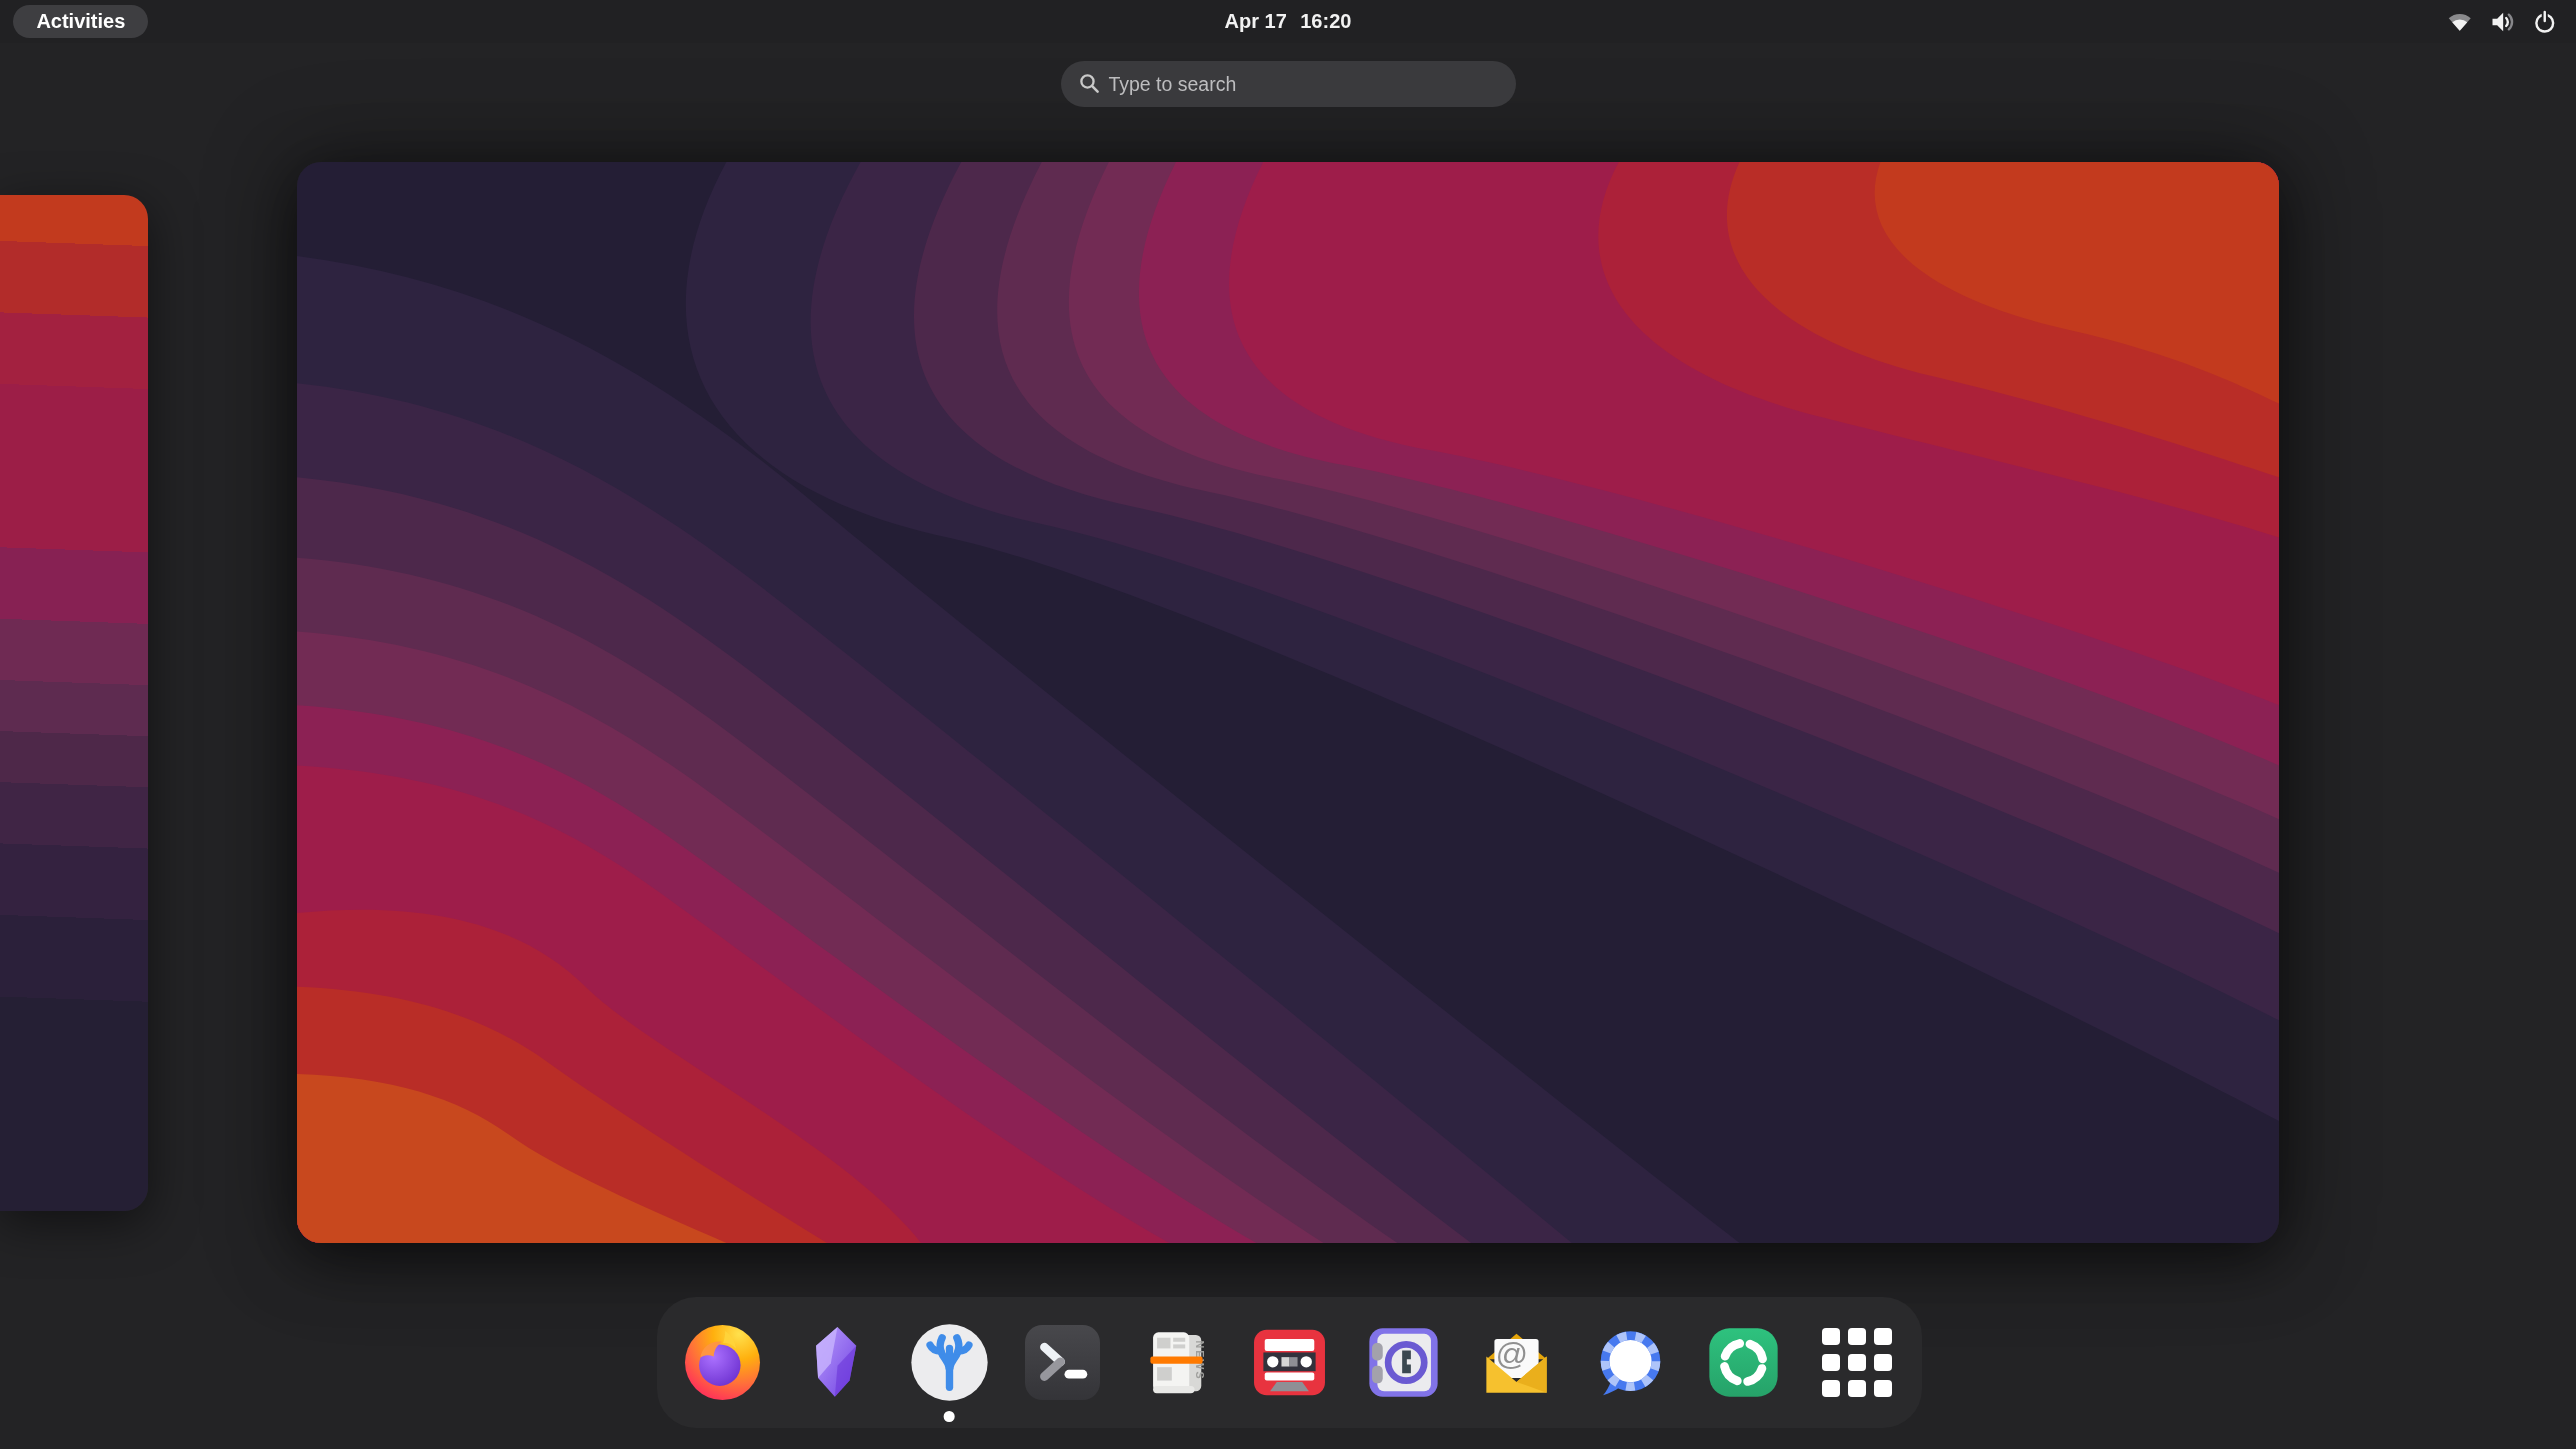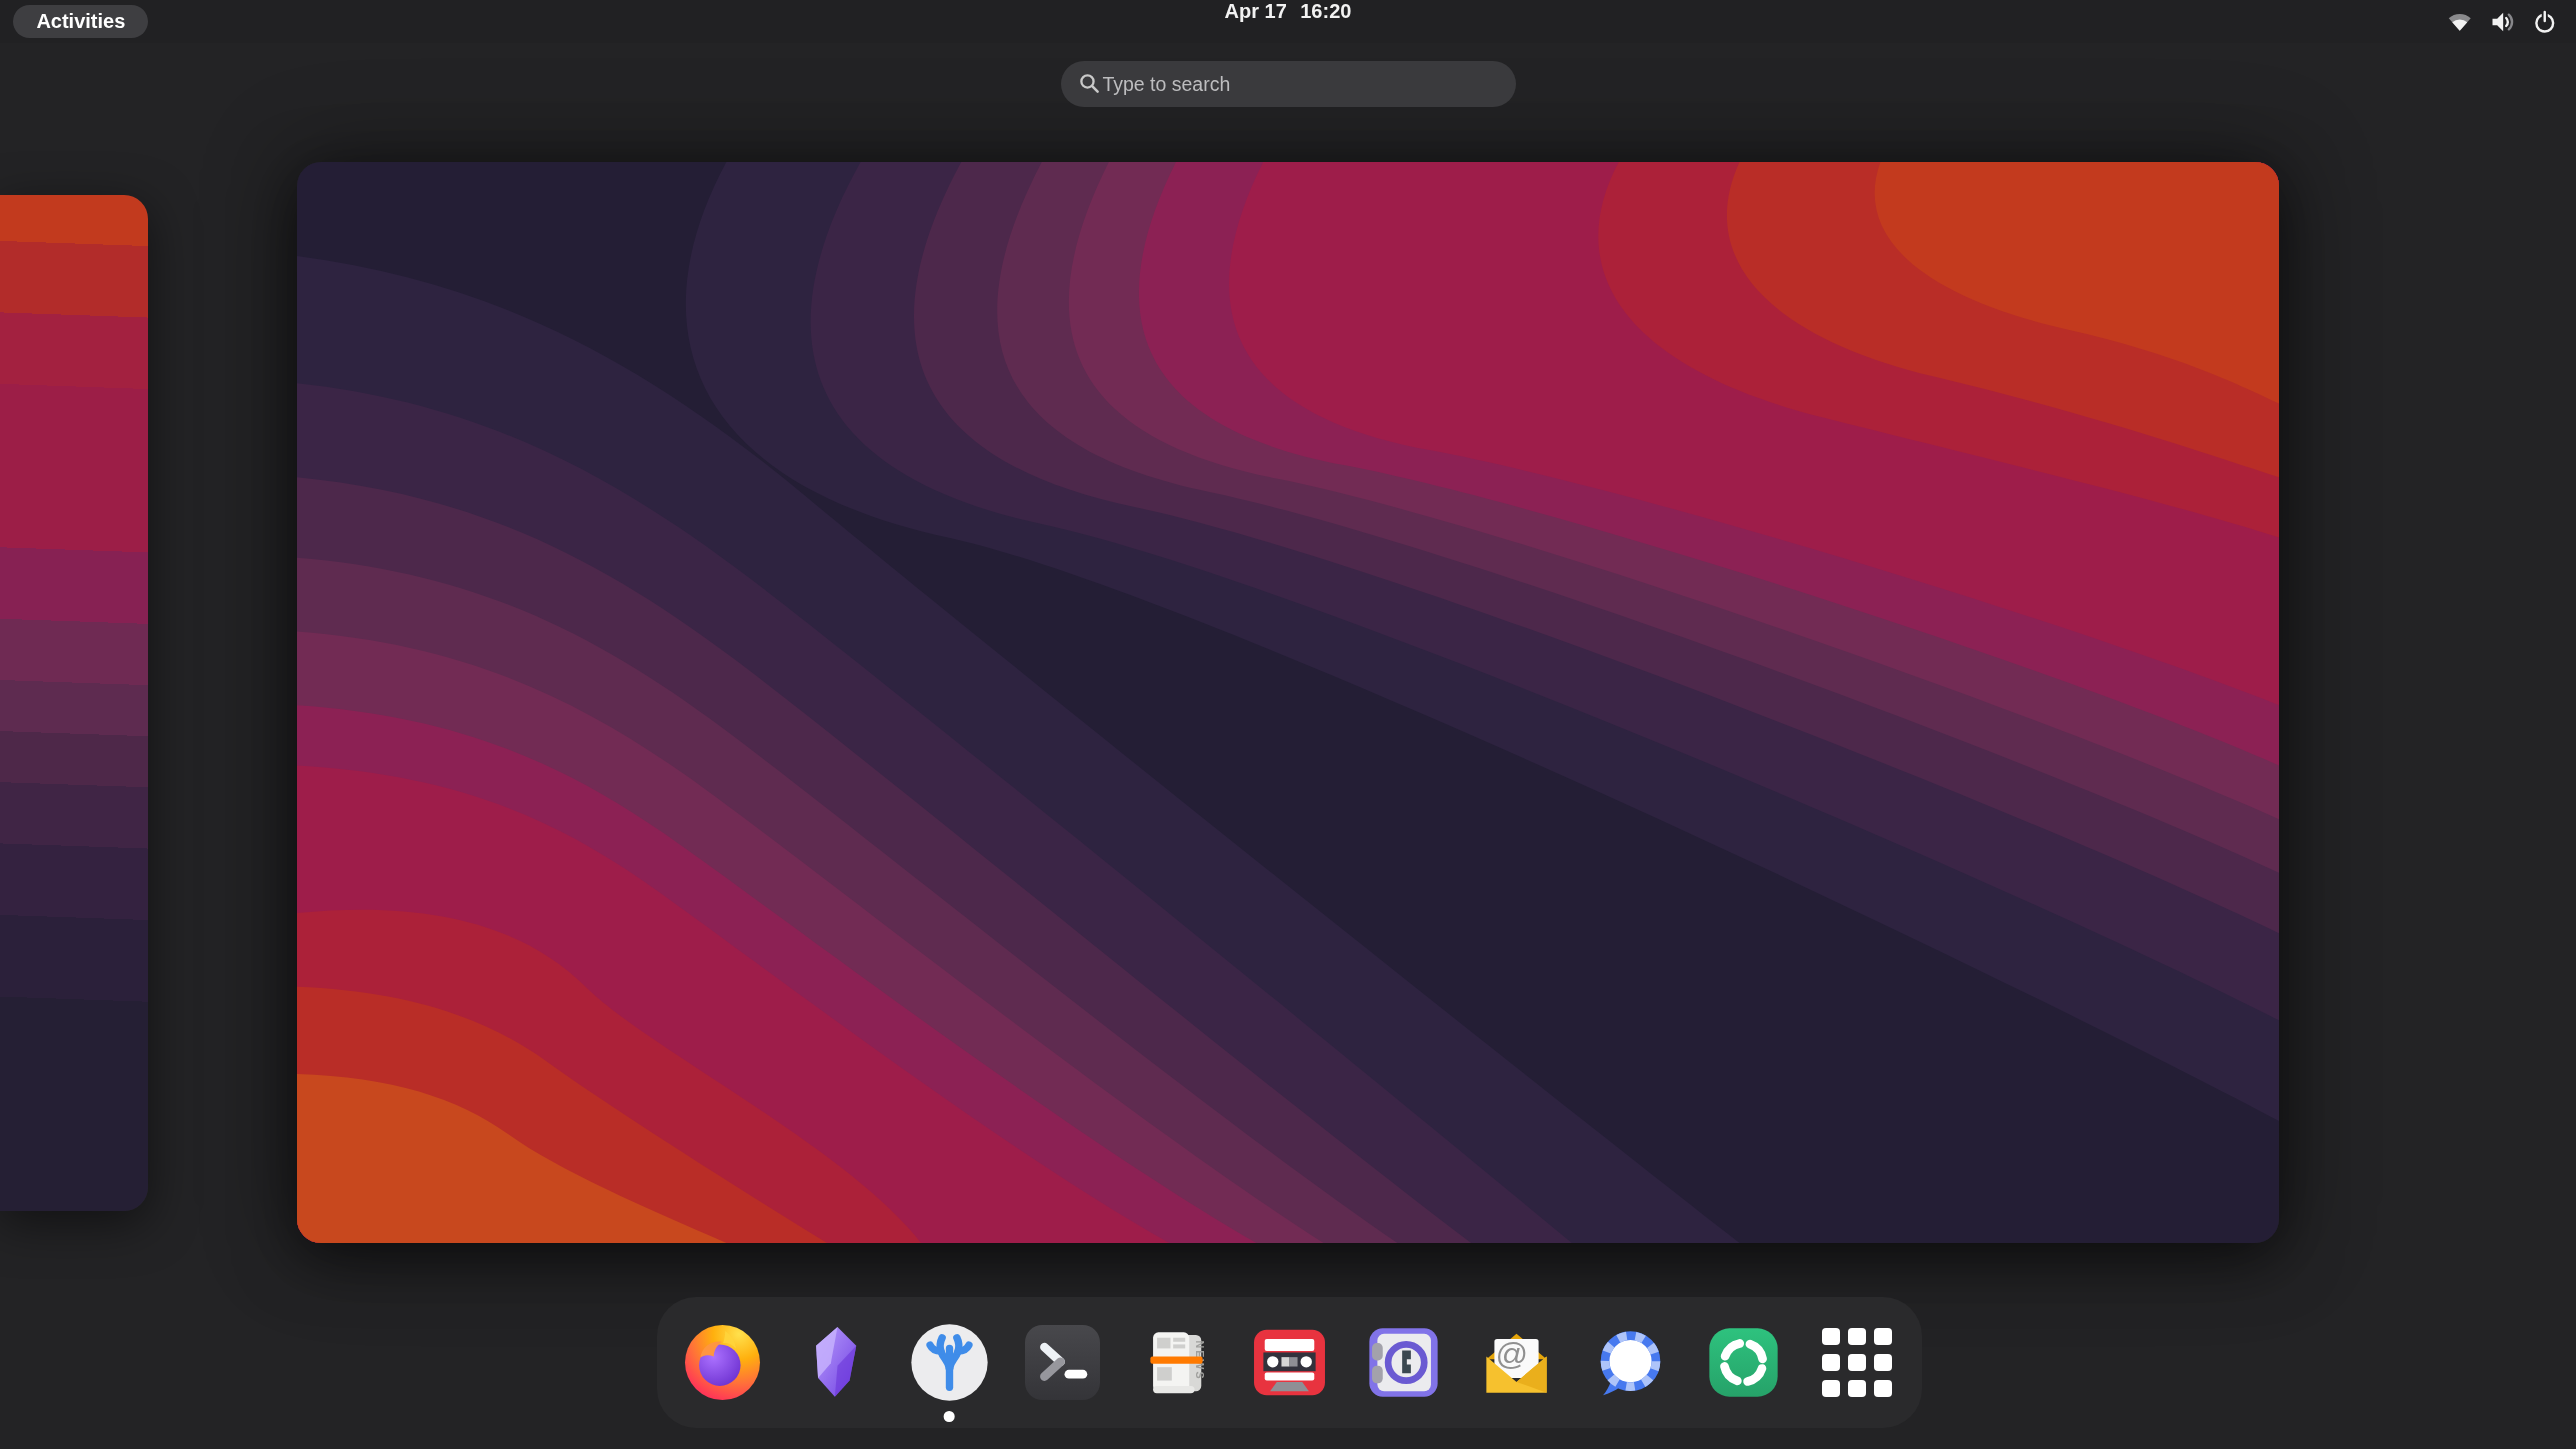--- a/index.html
+++ b/index.html
@@ -5,27 +5,27 @@
   *{margin:0;padding:0;box-sizing:border-box}
   html,body{width:2576px;height:1449px;overflow:hidden;background:#232325;
     font-family:"Liberation Sans","DejaVu Sans",sans-serif}
 
   
   .topbar{position:absolute;top:0;left:0;right:0;height:43px;background:#212123;
     display:flex;align-items:center;justify-content:space-between;padding:0 13.4px;z-index:9}
   .activities{background:#3e3e41;color:#ffffff;font-size:20px;font-weight:700;
     padding:5.4px 23px;border-radius:20px;border:none;font-family:Liberation Sans, sans-serif;cursor:pointer}
   .clock{position:absolute;left:50%;top:0;height:43px;transform:translateX(-50%);
-    display:flex;gap:13.4px;color:#f2f2f2;font-size:20px;font-weight:700;cursor:pointer}
+    display:flex;align-items:center;gap:13.4px;color:#f2f2f2;font-size:20px;font-weight:700;cursor:pointer}
   .status{display:flex;align-items:center;gap:16px;height:43px;padding:0 5.4px;cursor:pointer}
   .status svg{display:block}
 
   
   .search{position:absolute;left:1061px;top:61px;width:455px;height:46px;background:#3a3a3d;
-    border-radius:23px;display:flex;align-items:center;padding:0 17.4px;gap:1px;z-index:8}
+    border-radius:23px;display:flex;align-items:center;padding:0 17.4px;gap:7px;z-index:8}
   .search input{flex:1;background:transparent;border:none;outline:none;color:#d8d8d8;
     font-size:19.5px;font-family:inherit}
   .search input::placeholder{color:#bdbdbf}
 
   
   .ws-main{position:absolute;left:297px;top:162px;width:1982px;height:1081px;border-radius:24px;
     overflow:hidden;box-shadow:0 13.4px 60px rgba(0,0,0,.55),0 0 94px rgba(0,0,0,.35);cursor:pointer}
   .ws-main svg{display:block;width:100%;height:100%}
   .ws-left{position:absolute;left:0;top:195px;width:148px;height:1016px;
     border-radius:0 24px 24px 0;box-shadow:0 12px 47px rgba(0,0,0,.5);cursor:pointer}

